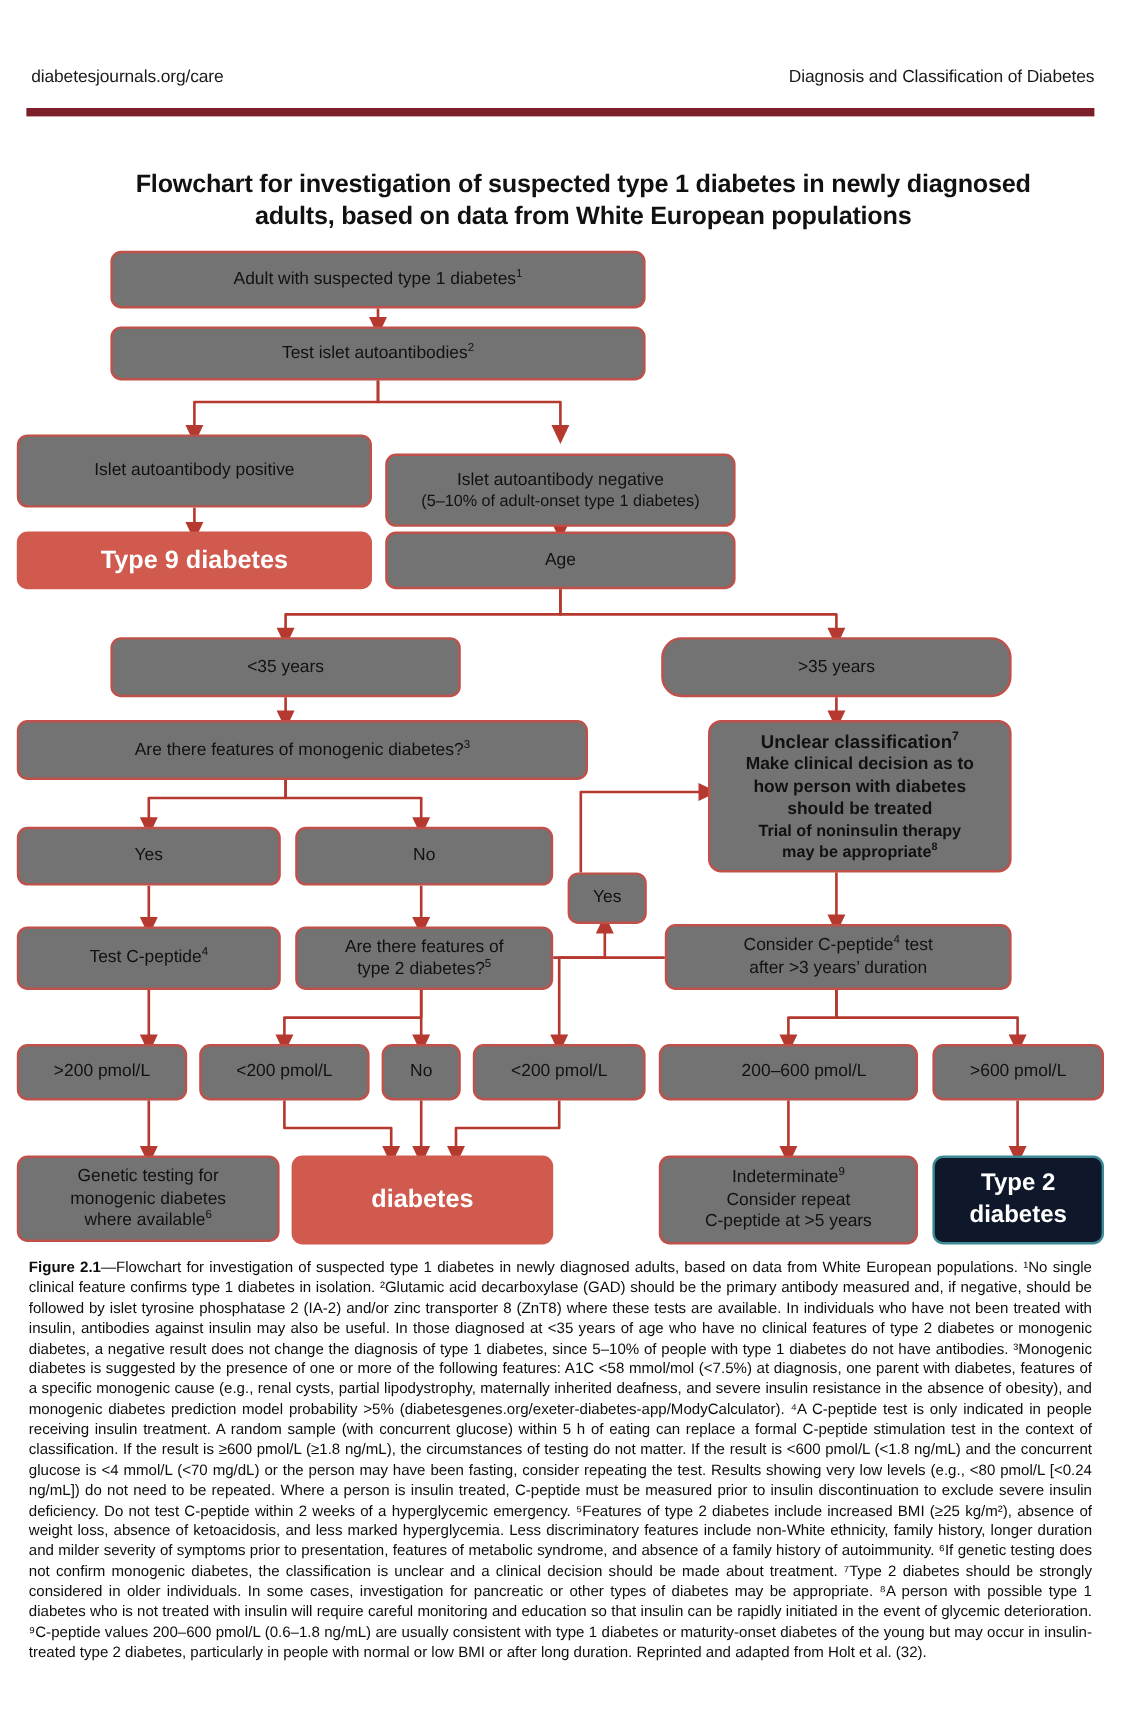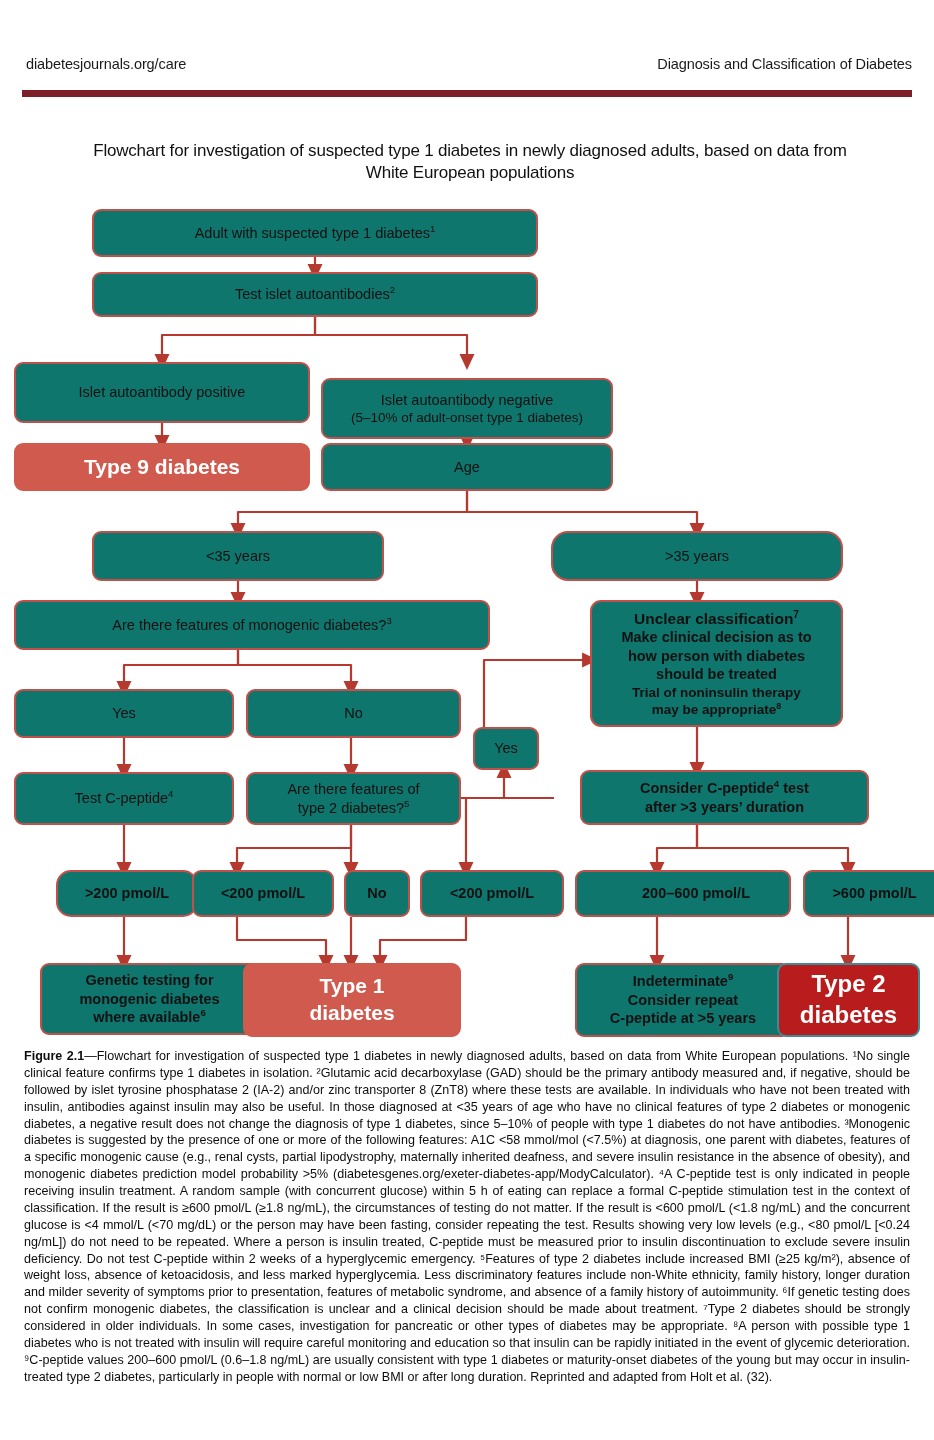--- a/index.html
+++ b/index.html
@@ -45,74 +45,73 @@
     left: 22px;
     top: 90px;
     width: 890px;
     height: 7px;
     background: #7d1f28;
   }
 
   
   .fig-title {
     position: absolute;
-    left: 90px;
+    left: 106px;
     top: 140px;
     width: 760px;
     text-align: center;
-    font-size: 17px;
-    font-weight: normal;
+    font-size: 21px;
+    font-weight: bold;
     line-height: 1.30;
     color: #111111;
     letter-spacing: -0.2px;
   }
 
   
   #flow {
     position: absolute;
     left: 0;
     top: 0;
     width: 934px;
     height: 1045px;
     pointer-events: none;
   }
 
   .node {
     position: absolute;
     box-sizing: border-box;
     border: 2px solid #c0514a;
     border-radius: 9px;
-    background: #0f766e;
+    background: #737373;
     display: flex;
     align-items: center;
     justify-content: center;
     text-align: center;
     font-size: 14.5px;
     line-height: 1.28;
     color: #111111;
     padding: 3px 6px;
   }
   .node.solid-red {
     background: #d05a4e;
     border-color: #d05a4e;
     color: #ffffff;
     font-weight: bold;
     font-size: 21px;
   }
   .node.solid-teal {
-    background: #b91c1c;
+    background: #0f172a;
     border-color: #3d8b96;
     color: #ffffff;
     font-weight: bold;
-    font-size: 24px;
+    font-size: 20px;
     justify-content: flex-end;
   }
   .node.bold {
-    font-weight: bold;
-    margin-left: 26px;
+    font-weight: normal;
   }
   .node .inner {
     width: 100%;
   }
   .node .ln {
     display: block;
   }
   .node .ln.b   { font-weight: bold; }
   .node .ln.sm  { font-size: 13.5px; }
   .node .ln.lg  { font-size: 15.5px; font-weight: bold; }
@@ -283,21 +282,21 @@
   </span>
 </div>
 
 <div class="node bold" style="left:554px; top:770px; width:289px; height:55px;">
   <span class="inner">
     <span class="ln"><span>Consider C-peptide</span><sup>4</sup><span> test</span></span>
     <span class="ln">after &gt;3 years’ duration</span>
   </span>
 </div>
 
-<div class="node bold" style="left:30px; top:870px; width:142px; height:47px;border-radius:15px;">
+<div class="node bold" style="left:14px; top:870px; width:142px; height:47px;">
   <span class="inner">&gt;200 pmol/L</span>
 </div>
 
 <div class="node bold" style="left:166px; top:870px; width:142px; height:47px;">
   <span class="inner">&lt;200 pmol/L</span>
 </div>
 
 <div class="node bold" style="left:318px; top:870px; width:66px; height:47px;">
   <span class="inner">No</span>
 </div>
@@ -317,21 +316,20 @@
 <div class="node bold" style="left:14px; top:963px; width:219px; height:72px;">
   <span class="inner">
     <span class="ln">Genetic testing for</span>
     <span class="ln">monogenic diabetes</span>
     <span class="ln"><span>where available</span><sup>6</sup></span>
   </span>
 </div>
 
 <div class="node solid-red" style="left:243px; top:963px; width:218px; height:74px;">
   <span class="inner">
-    <span class="ln">Type 1</span>
     <span class="ln">diabetes</span>
   </span>
 </div>
 
 <div class="node bold" style="left:549px; top:963px; width:216px; height:74px;">
   <span class="inner">
     <span class="ln"><span>Indeterminate</span><sup>9</sup></span>
     <span class="ln">Consider repeat</span>
     <span class="ln">C-peptide at &gt;5 years</span>
   </span>

